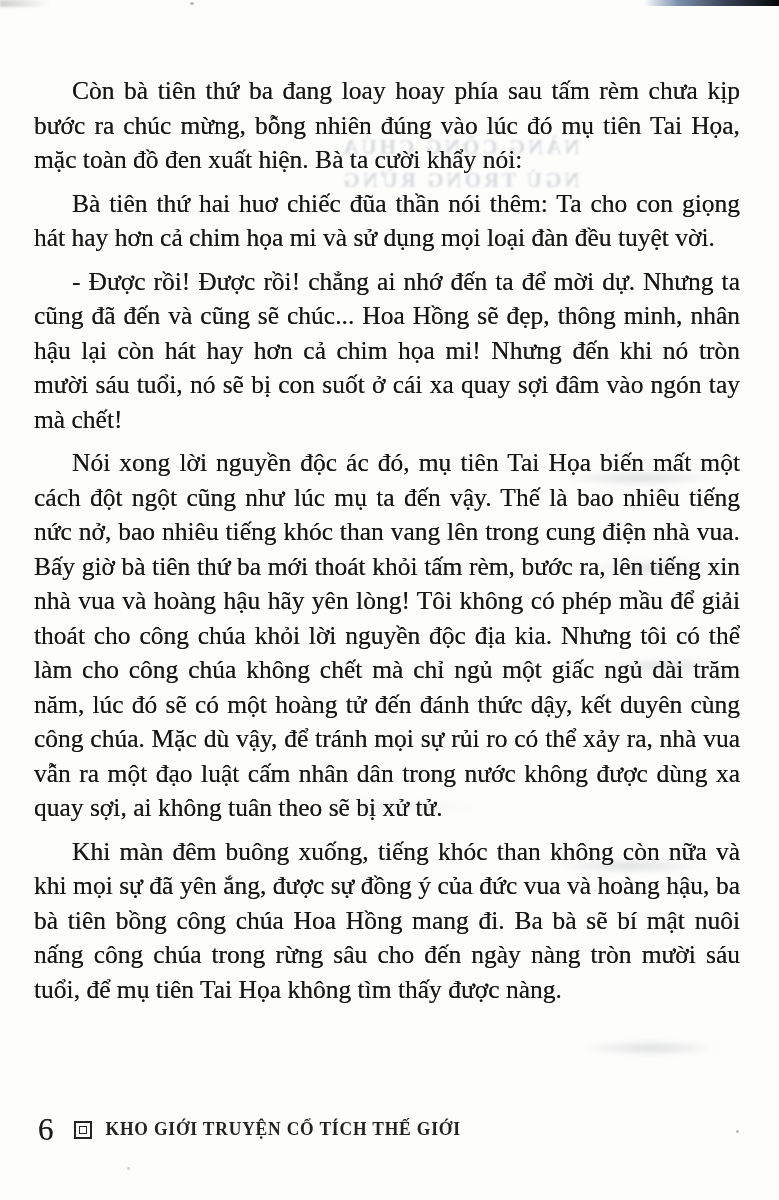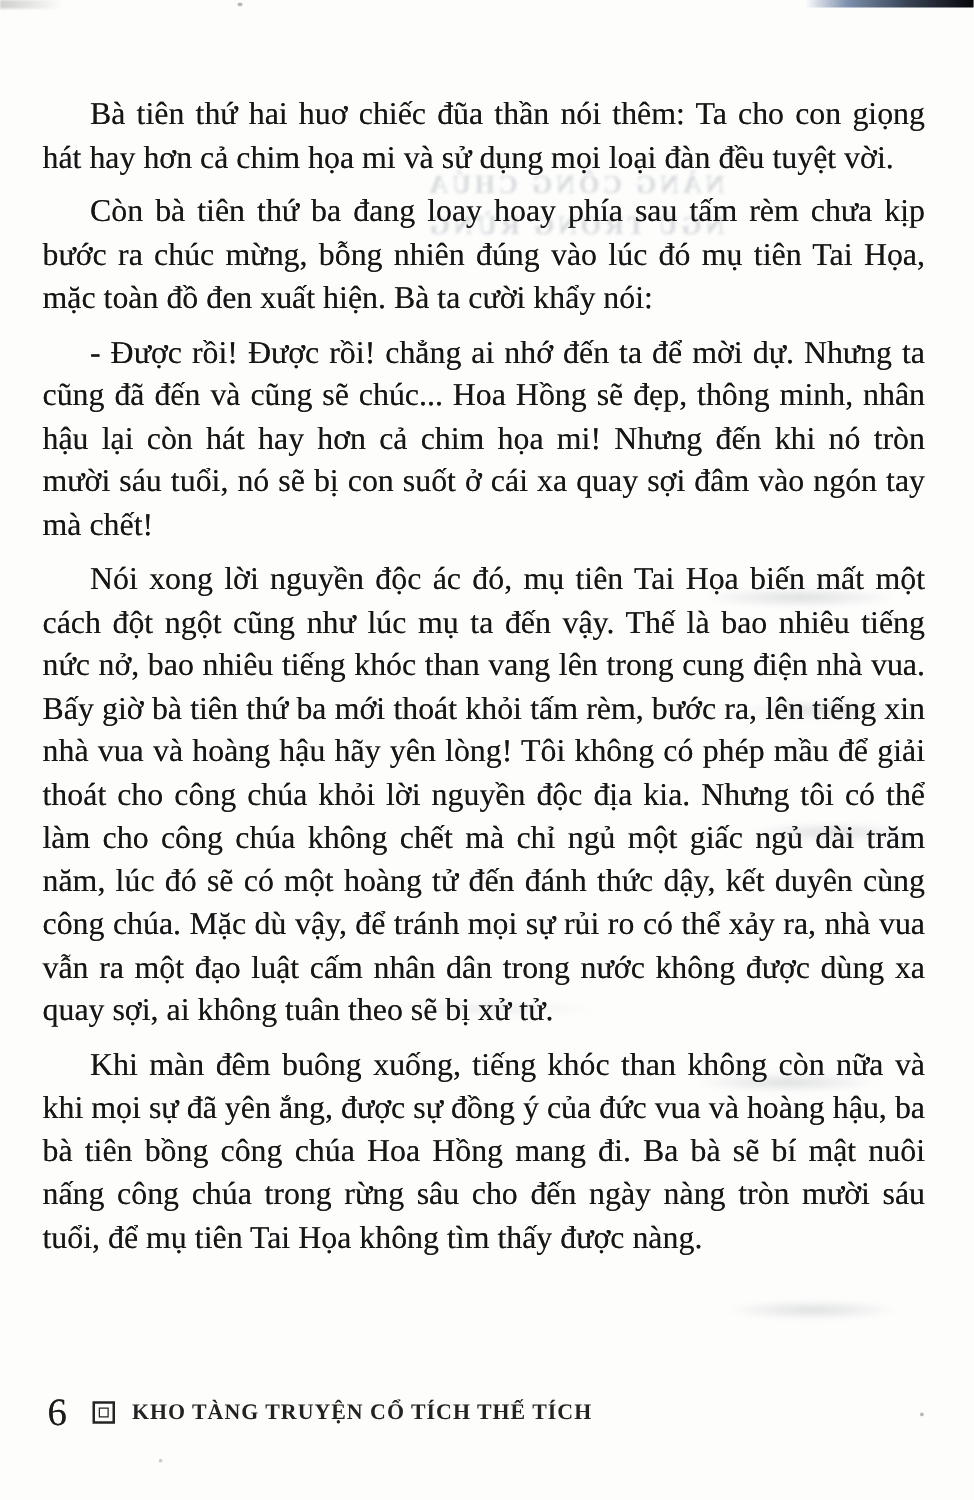--- a/index.html
+++ b/index.html
@@ -140,26 +140,26 @@
   <div>NGỦ TRONG RỪNG</div>
 </div>
 <div class="smudge m1"></div>
 <div class="smudge m2"></div>
 <div class="smudge m3"></div>
 <div class="smudge m4"></div>
 <div class="smudge m5"></div>
 <div class="smudge m6"></div>
 
 <div class="text-block">
+  <p>Còn bà tiên thứ ba đang loay hoay phía sau tấm rèm chưa kịp bước ra chúc mừng, bỗng nhiên đúng vào lúc đó mụ tiên Tai Họa, mặc toàn đồ đen xuất hiện. Bà ta cười khẩy nói:</p>
   <p>Bà tiên thứ hai huơ chiếc đũa thần nói thêm: Ta cho con giọng hát hay hơn cả chim họa mi và sử dụng mọi loại đàn đều tuyệt vời.</p>
-  <p>Còn bà tiên thứ ba đang loay hoay phía sau tấm rèm chưa kịp bước ra chúc mừng, bỗng nhiên đúng vào lúc đó mụ tiên Tai Họa, mặc toàn đồ đen xuất hiện. Bà ta cười khẩy nói:</p>
   <p>- Được rồi! Được rồi! chẳng ai nhớ đến ta để mời dự. Nhưng ta cũng đã đến và cũng sẽ chúc... Hoa Hồng sẽ đẹp, thông minh, nhân hậu lại còn hát hay hơn cả chim họa mi! Nhưng đến khi nó tròn mười sáu tuổi, nó sẽ bị con suốt ở cái xa quay sợi đâm vào ngón tay mà chết!</p>
   <p>Nói xong lời nguyền độc ác đó, mụ tiên Tai Họa biến mất một cách đột ngột cũng như lúc mụ ta đến vậy. Thế là bao nhiêu tiếng nức nở, bao nhiêu tiếng khóc than vang lên trong cung điện nhà vua. Bấy giờ bà tiên thứ ba mới thoát khỏi tấm rèm, bước ra, lên tiếng xin nhà vua và hoàng hậu hãy yên lòng! Tôi không có phép mầu để giải thoát cho công chúa khỏi lời nguyền độc địa kia. Nhưng tôi có thể làm cho công chúa không chết mà chỉ ngủ một giấc ngủ dài trăm năm, lúc đó sẽ có một hoàng tử đến đánh thức dậy, kết duyên cùng công chúa. Mặc dù vậy, để tránh mọi sự rủi ro có thể xảy ra, nhà vua vẫn ra một đạo luật cấm nhân dân trong nước không được dùng xa quay sợi, ai không tuân theo sẽ bị xử tử.</p>
   <p>Khi màn đêm buông xuống, tiếng khóc than không còn nữa và khi mọi sự đã yên ắng, được sự đồng ý của đức vua và hoàng hậu, ba bà tiên bồng công chúa Hoa Hồng mang đi. Ba bà sẽ bí mật nuôi nấng công chúa trong rừng sâu cho đến ngày nàng tròn mười sáu tuổi, để mụ tiên Tai Họa không tìm thấy được nàng.</p>
 </div>
 
 <div class="footer">
   <span class="page-num">6</span>
   <span class="footer-icon">
       <span class="inner"></span>
     </span>
-  <span class="footer-title">KHO TÀNG TRUYỆN CỔ TÍCH THẾ TÍCH</span>
+  <span class="footer-title">KHO GIỚI TRUYỆN CỔ TÍCH THẾ GIỚI</span>
 </div>
 
 </body></html>

